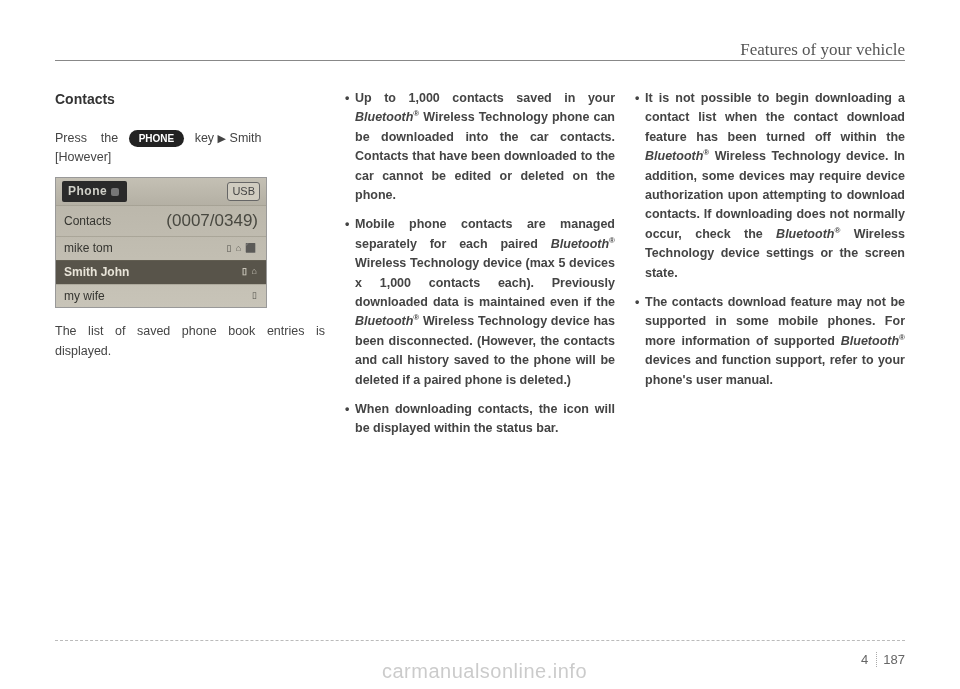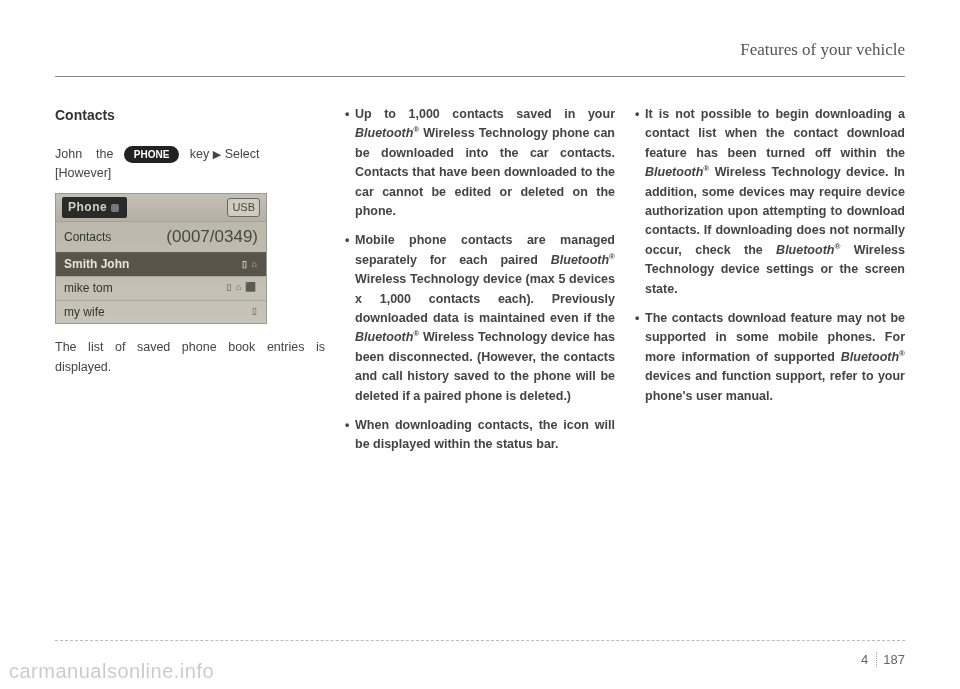--- a/index.html
+++ b/index.html
@@ -17,21 +17,21 @@
     padding: 40px 55px 30px 55px;
     box-sizing: border-box;
     height: 100%;
     position: relative;
   }
   .header {
     text-align: right;
     font-family: Georgia, 'Times New Roman', serif;
     font-size: 17px;
     color: #555;
-    padding-bottom: 16px;
+    padding-bottom: 0;
     border-bottom: 1px solid #888;
     margin-bottom: 28px;
   }
   .columns {
     display: flex;
     gap: 20px;
   }
   .col {
     flex: 1;
     font-size: 12.5px;
@@ -163,68 +163,69 @@
     bottom: 48px;
     left: 55px;
     right: 55px;
     border-top: 1px dashed #bbb;
   }
   .watermark {
     position: absolute;
     bottom: 6px;
     left: 9px;
     right: 0;
+    text-align: center;
     font-size: 20px;
     color: rgba(140,140,140,0.45);
     letter-spacing: 0.5px;
     font-family: Arial, sans-serif;
   }
 </style>
 </head>
 <body>
 
 <div class="page">
   <div class="header">
     <span>Features of your vehicle</span>
   </div>
 
   <div class="columns">
 
     <div class="col">
       <div class="col1-title">Contacts</div>
 
       <div class="press-line">
-        <span>John</span>&nbsp;&nbsp;&nbsp;
+        <span>Press</span>&nbsp;&nbsp;&nbsp;
         <span>the</span>&nbsp;&nbsp;
         <span class="phone-key">PHONE</span>&nbsp;&nbsp;
         <span>key</span>
         <span class="arrow">▶</span>
-        <span>Select</span><br>
+        <span>Smith</span><br>
         <span>[However]</span>
       </div>
 
       <div class="screenshot">
         <div class="screenshot-top">
           <span class="phone-label">
             <span>Phone</span>
             <span class="bt-dot"></span>
           </span>
           <span class="usb-badge">USB</span>
         </div>
         <div class="screenshot-row">
           <span>Contacts</span>
           <span class="contacts-count">(0007/0349)</span>
         </div>
+        <div class="screenshot-row">
+          <span>mike tom</span>
+          <span class="row-icons">▯ ⌂ ⬛</span>
+        </div>
         <div class="screenshot-row selected">
           <span>Smith John</span>
           <span class="row-icons">▯ ⌂</span>
-        </div>
-        <div class="screenshot-row">
-          <span>mike tom</span>
-          <span class="row-icons">▯ ⌂ ⬛</span>
         </div>
         <div class="screenshot-row">
           <span>my wife</span>
           <span class="row-icons">▯</span>
         </div>
       </div>
 
       <div>The list of saved phone book entries is displayed.</div>
     </div>
 

